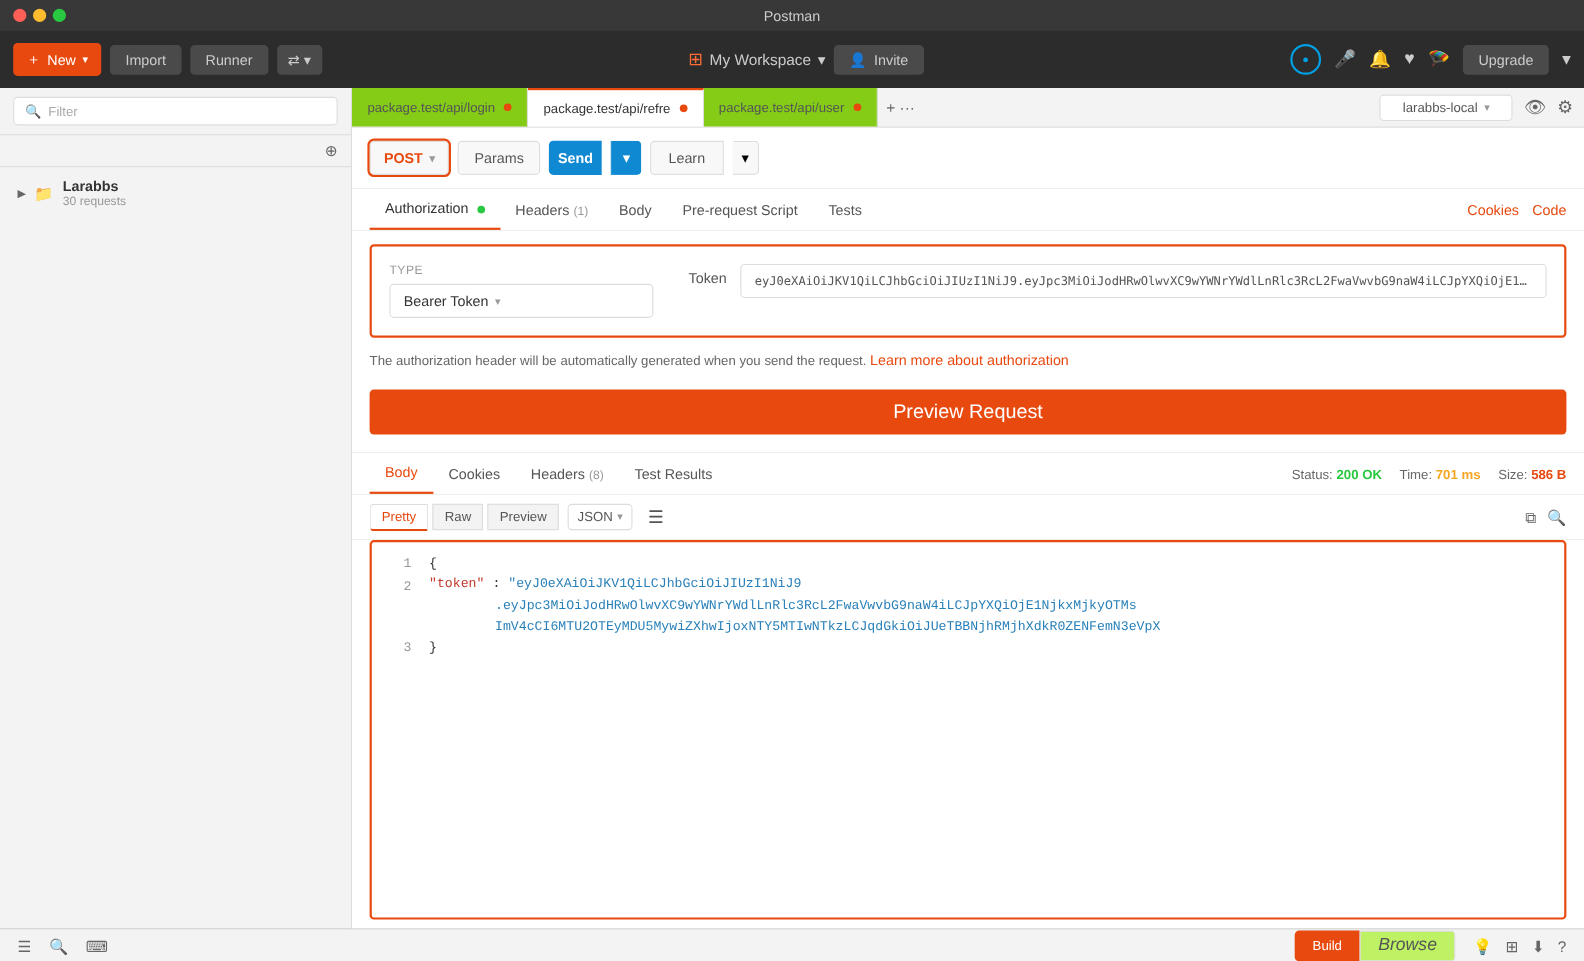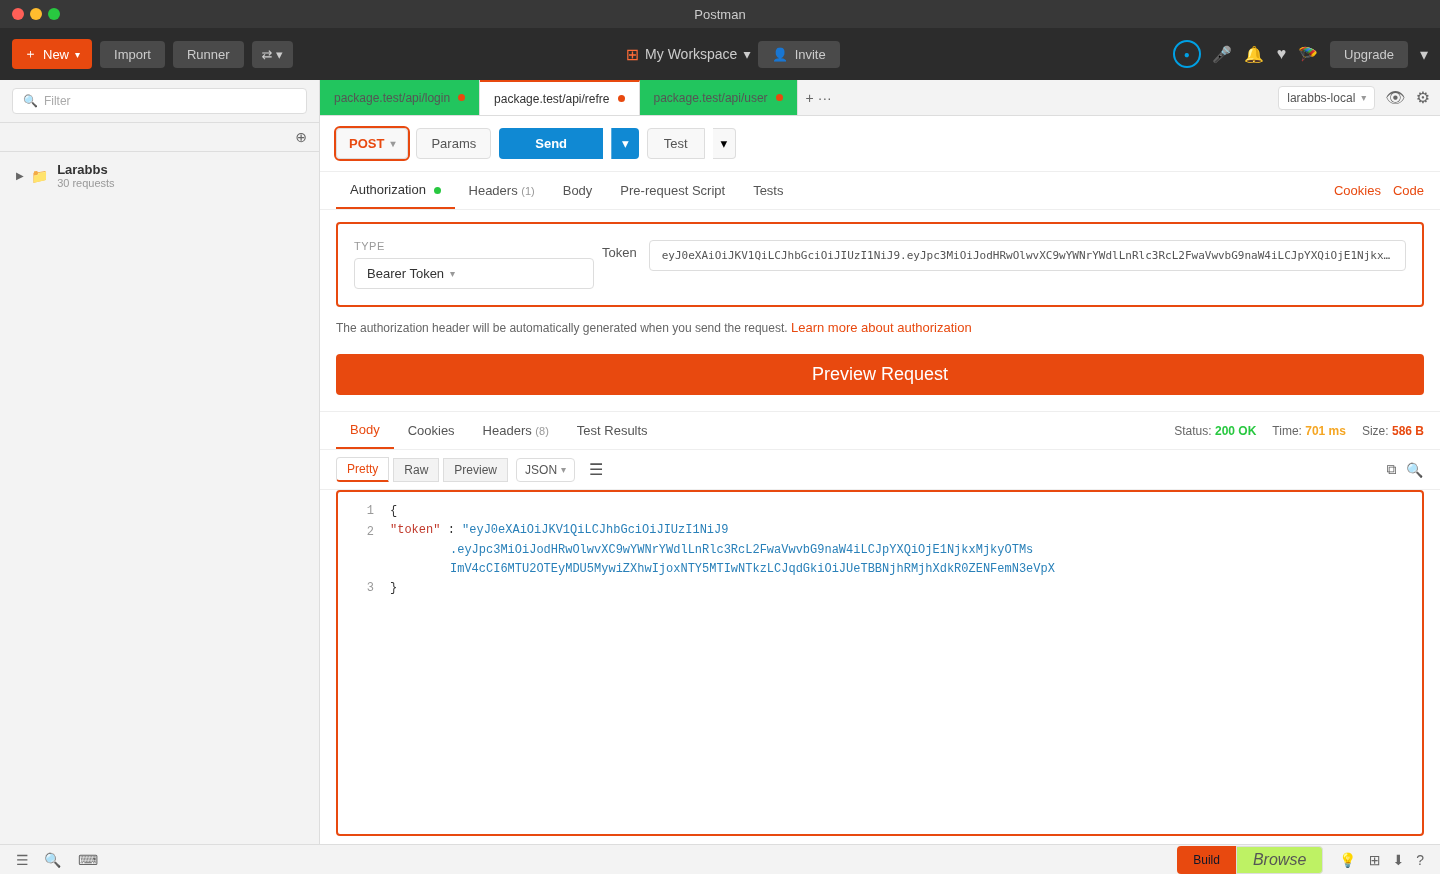--- a/index.html
+++ b/index.html
@@ -44,49 +44,49 @@
     .collection-arrow { color: #666; font-size: 10px; }
     .collection-icon { color: #8b6c42; font-size: 14px; }
     .collection-name { font-size: 13px; font-weight: 600; color: #333; }
     .collection-count { font-size: 11px; color: #999; }
 
     
     .content { flex: 1; background: #fff; display: flex; flex-direction: column; overflow: hidden; }
 
     
     .tabs-bar { background: #f3f3f3; display: flex; align-items: center; border-bottom: 1px solid #ddd; height: 36px; }
-    .request-tab { padding: 0 14px; height: 100%; display: flex; align-items: center; gap: 8px; font-size: 12px; color: #555; cursor: pointer; border-right: 1px solid #ddd; white-space: nowrap; background: #22c55e; }
+    .request-tab { padding: 0 14px; height: 100%; display: flex; align-items: center; gap: 8px; font-size: 12px; color: #555; cursor: pointer; border-right: 1px solid #ddd; white-space: nowrap; background: #84cc16; }
     .request-tab.active { background: #fff; border-top: 2px solid #e8490f; color: #333; }
     .tab-dot { width: 7px; height: 7px; border-radius: 50%; background: #e8490f; }
     .tab-dot.saved { background: #e8490f; }
     .tabs-actions { padding: 0 8px; display: flex; gap: 4px; align-items: center; }
     .tab-action-btn { background: transparent; border: none; color: #666; cursor: pointer; font-size: 14px; }
     .tabs-right { margin-left: auto; display: flex; align-items: center; padding: 0 10px; gap: 10px; }
-    .env-selector { background: #fff; border: 1px solid #ddd; border-radius: 4px; padding: 4px 8px; font-size: 12px; color: #555; cursor: pointer; display: flex; align-items: center; gap: 6px; }
+    .env-selector { background: #fff; border: 1px solid #ddd; border-radius: 4px; padding: 4px 20px; font-size: 12px; color: #555; cursor: pointer; display: flex; align-items: center; gap: 6px; }
     .icon-btn-sm { background: transparent; border: none; color: #666; cursor: pointer; font-size: 16px; }
 
     
     .request-area { padding: 12px 16px; border-bottom: 1px solid #eee; display: flex; align-items: center; gap: 8px; }
     .method-select { background: #f8f8f8; border: 1px solid #ddd; border-radius: 4px; padding: 7px 12px; font-size: 13px; font-weight: 700; color: #e8490f; cursor: pointer; display: flex; align-items: center; gap: 6px; outline: 2px solid #e8490f; }
     .url-input { flex: 1; background: #fff; border: 1px solid #ddd; border-radius: 4px; padding: 8px 12px; font-size: 13px; color: #444; outline: 2px solid #e8490f; }
     .params-btn { background: #f8f8f8; border: 1px solid #ddd; border-radius: 4px; padding: 7px 14px; font-size: 13px; color: #555; cursor: pointer; }
-    .send-btn { background: #1089d3; color: #fff; border: none; border-radius: 4px 0 0 4px; padding: 8px 36px; font-size: 13px; font-weight: 600; cursor: pointer; }
+    .send-btn { background: #1089d3; color: #fff; border: none; border-radius: 4px 0 0 4px; padding: 8px 8px; font-size: 13px; font-weight: 600; cursor: pointer; }
     .send-caret { background: #1089d3; color: #fff; border: none; border-left: 1px solid rgba(255,255,255,0.3); border-radius: 0 4px 4px 0; padding: 8px 10px; cursor: pointer; }
     .save-btn { background: #f8f8f8; border: 1px solid #ddd; border-radius: 4px 0 0 4px; padding: 7px 16px; font-size: 13px; color: #555; cursor: pointer; }
     .save-caret { background: #f8f8f8; border: 1px solid #ddd; border-left: none; border-radius: 0 4px 4px 0; padding: 7px 8px; cursor: pointer; }
 
     
     .req-tabs { display: flex; align-items: center; padding: 0 16px; border-bottom: 1px solid #eee; background: #fff; }
     .req-tab { padding: 10px 14px; font-size: 13px; color: #555; cursor: pointer; border: none; background: transparent; position: relative; }
     .req-tab.active { color: #333; border-bottom: 2px solid #e8490f; font-weight: 500; }
     .req-tab .dot { width: 7px; height: 7px; border-radius: 50%; background: #28c840; display: inline-block; margin-left: 4px; }
     .req-tab .count { color: #999; font-size: 11px; }
     .req-tabs-right { margin-left: auto; display: flex; gap: 12px; }
     .link-btn { background: transparent; border: none; color: #e8490f; font-size: 13px; cursor: pointer; }
-    .auth-type-row { display: flex; align-items: flex-start; gap: 8px; }
+    .auth-type-row { display: flex; align-items: flex-start; gap: 32px; }
     .auth-type-label { font-size: 11px; color: #999; text-transform: uppercase; letter-spacing: 0.5px; margin-bottom: 6px; }
     .auth-type-select { background: #fff; border: 1px solid #ddd; border-radius: 4px; padding: 7px 12px; font-size: 13px; color: #333; cursor: pointer; display: flex; align-items: center; gap: 6px; width: 240px; }
     .token-section { flex: 1; }
     .token-label { font-size: 13px; color: #555; margin-bottom: 6px; }
     .token-value { background: #fff; border: 1px solid #ddd; border-radius: 4px; padding: 8px 12px; font-size: 12px; color: #555; width: 100%; font-family: monospace; }
 
     .auth-note { padding: 0 16px 0 16px; font-size: 12px; color: #666; line-height: 1.6; }
 
     .preview-btn { margin: 16px; background: #e8490f; color: #fff; border: none; border-radius: 4px; padding: 10px 20px; font-size: 18px; cursor: pointer; }
 
@@ -112,21 +112,21 @@
     .line-num { color: #999; min-width: 20px; text-align: right; user-select: none; }
     .line-content { flex: 1; }
     .json-brace { color: #333; }
     .json-key { color: #c0392b; }
     .json-string { color: #2980b9; }
 
     
     .status-bar { height: 30px; background: #f3f3f3; border-top: 1px solid #ddd; display: flex; align-items: center; padding: 0 16px; gap: 16px; }
     .status-bar-left { display: flex; gap: 16px; }
     .status-bar-right { margin-left: auto; display: flex; gap: 16px; }
-    .build-btn { background: #e8490f; color: #0f172a; border: none; border-radius: 4px 0 0 4px; padding: 4px 16px; font-size: 12px; cursor: pointer; }
+    .build-btn { background: #e8490f; color: #ffffff; border: none; border-radius: 4px 0 0 4px; padding: 4px 16px; font-size: 12px; cursor: pointer; }
     .browse-btn { background: #bef264; color: #555; border: 1px solid #ddd; border-radius: 0 4px 4px 0; padding: 4px 16px; font-size: 16px; cursor: pointer; font-style: italic; }
     .status-icons { display: flex; gap: 12px; align-items: center; }
     .status-icon-btn { background: transparent; border: none; color: #666; cursor: pointer; font-size: 14px; }
 
     .select-arrow { font-size: 10px; color: #999; }
   </style>
 </head>
 <body>
 
 <div class="titlebar">
@@ -226,21 +226,21 @@
     </div>
 
     <div class="request-area">
       <div class="method-select">
         <span>POST</span>
         <span class="select-arrow">▾</span>
       </div>
       <button class="params-btn">Params</button>
       <button class="send-btn">Send</button>
       <button class="send-caret">▾</button>
-      <button class="save-btn">Test</button>
+      <button class="save-btn">Learn</button>
       <button class="save-caret">▾</button>
     </div>
 
     <div class="req-tabs">
       <button class="req-tab active">
         <span>Authorization</span>
         <span class="dot" style="background:#28c840;"></span>
       </button>
       <button class="req-tab">
         <span>Headers </span>

